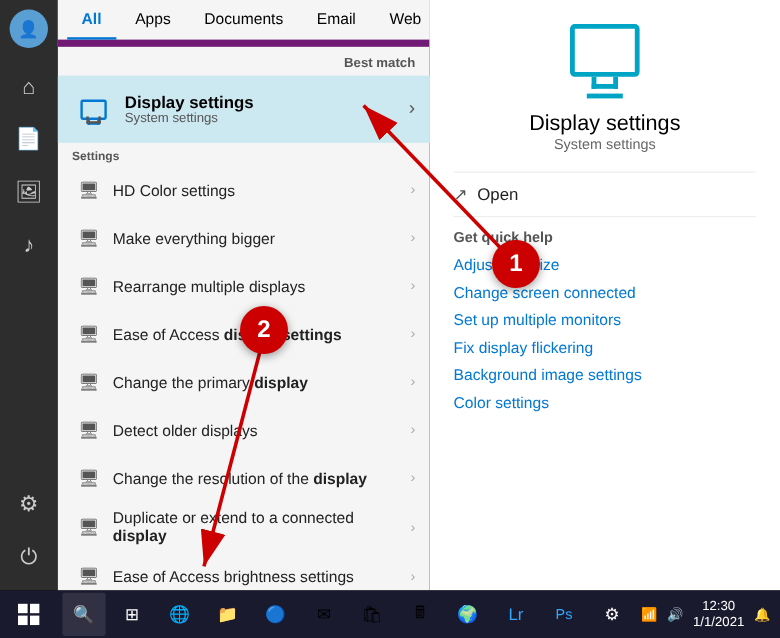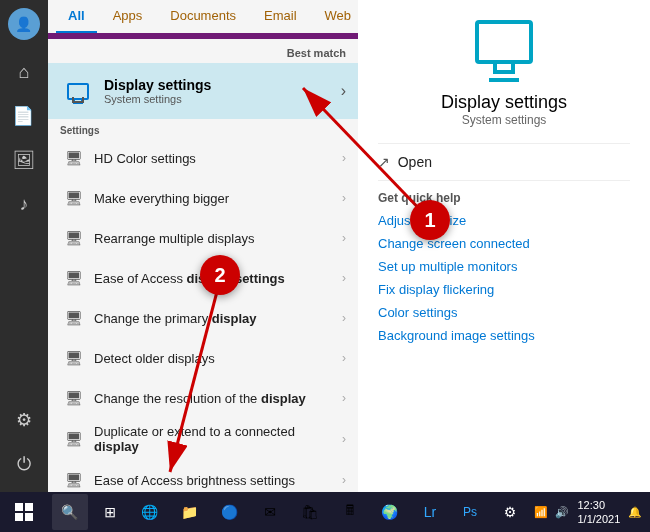--- a/index.html
+++ b/index.html
@@ -43,21 +43,21 @@
     .taskbar-right {
       margin-left: auto;
       display: flex;
       align-items: center;
       padding-right: 8px;
       color: white;
       font-size: 11px;
       gap: 8px;
     }
     .taskbar-clock {
-      text-align: left;
+      text-align: center;
       line-height: 1.3;
     }
 
     
     .sidebar {
       position: absolute;
       left: 0;
       top: 0;
       width: 48px;
       height: 492px;
@@ -119,21 +119,21 @@
       align-items: center;
       background: #f5f5f5;
       border-bottom: 6px solid #701a75;
       padding: 0 8px;
       height: 40px;
       gap: 4px;
     }
     .search-tab {
       padding: 8px 12px;
       font-size: 13px;
-      color: #a16207;
+      color: #000000;
       cursor: pointer;
       border-bottom: 2px solid transparent;
       display: flex;
       align-items: center;
       gap: 4px;
     }
     .search-tab.active {
       border-bottom: 2px solid #0078d4;
       color: #0078d4;
       font-weight: 600;
@@ -500,22 +500,22 @@
     <span class="open-icon">↗</span>
     <span>Open</span>
   </div>
 
   <div class="quick-label">Get quick help</div>
   <div class="quick-item">Adjust font size</div>
   <div class="quick-item">Change screen connected</div>
   <div class="quick-item">Set up multiple monitors</div>
   <div class="quick-item">Fix display flickering</div>
 
+  <div class="related-item">Background image settings</div>
   <div class="related-item">Color settings</div>
-  <div class="related-item">Background image settings</div>
 </div>
 
 <div class="taskbar">
   <div class="taskbar-start">
     <svg width="18" height="18" viewBox="0 0 18 18">
         <rect x="0" y="0" width="8" height="8" fill="white"></rect>
         <rect x="10" y="0" width="8" height="8" fill="white"></rect>
         <rect x="0" y="10" width="8" height="8" fill="white"></rect>
         <rect x="10" y="10" width="8" height="8" fill="white"></rect>
       </svg>

